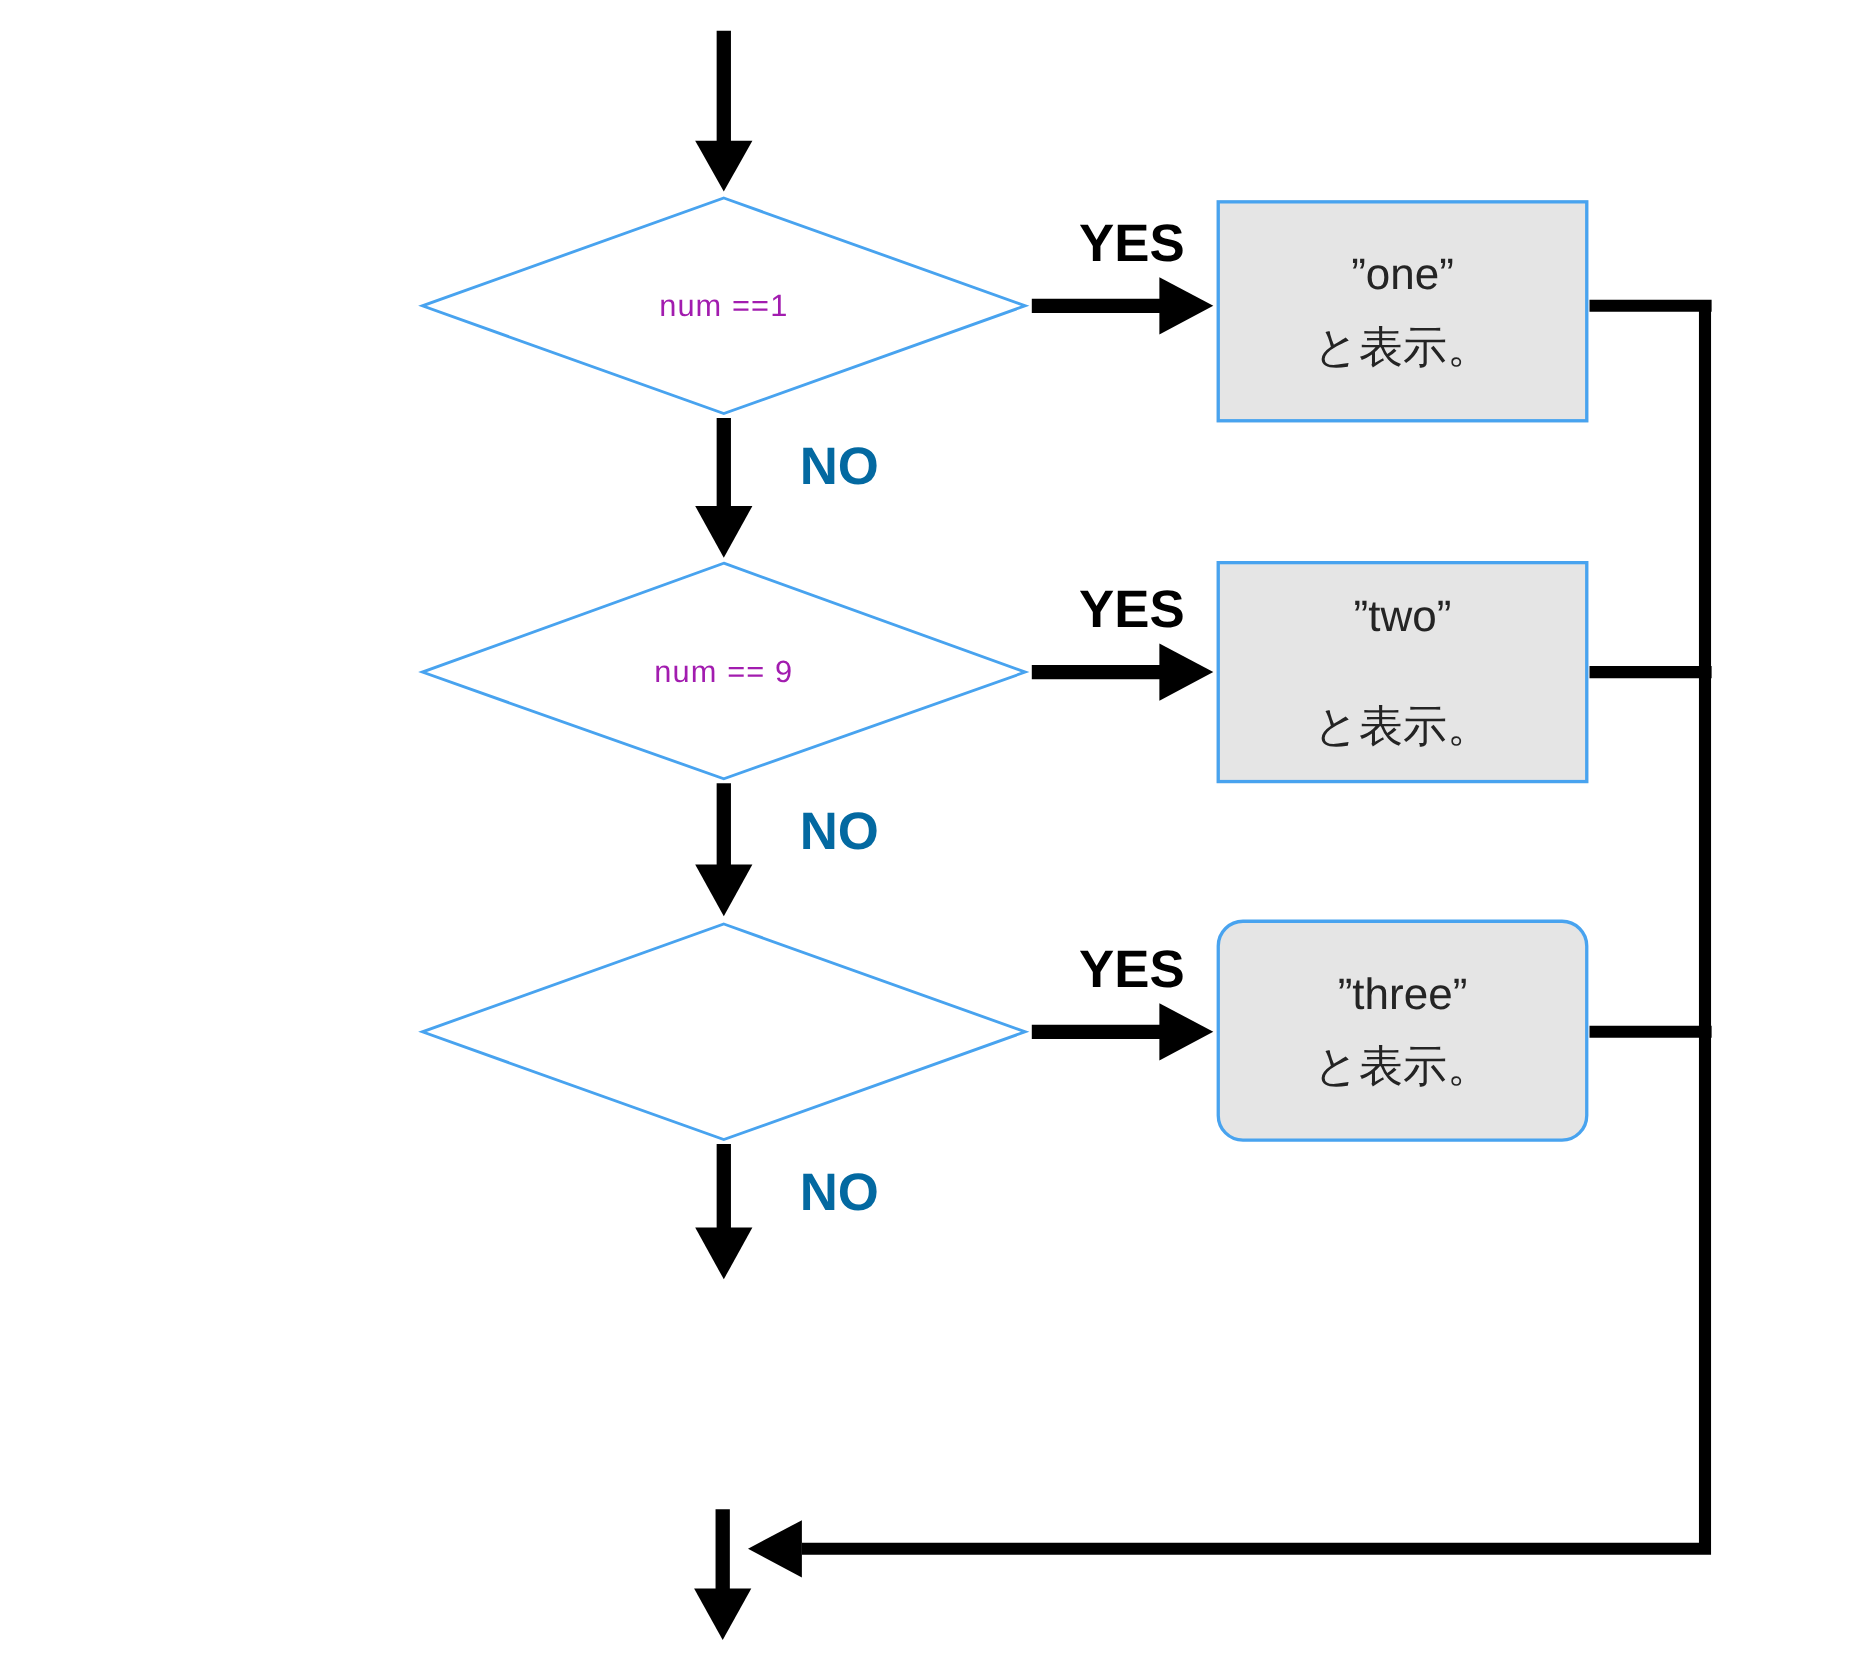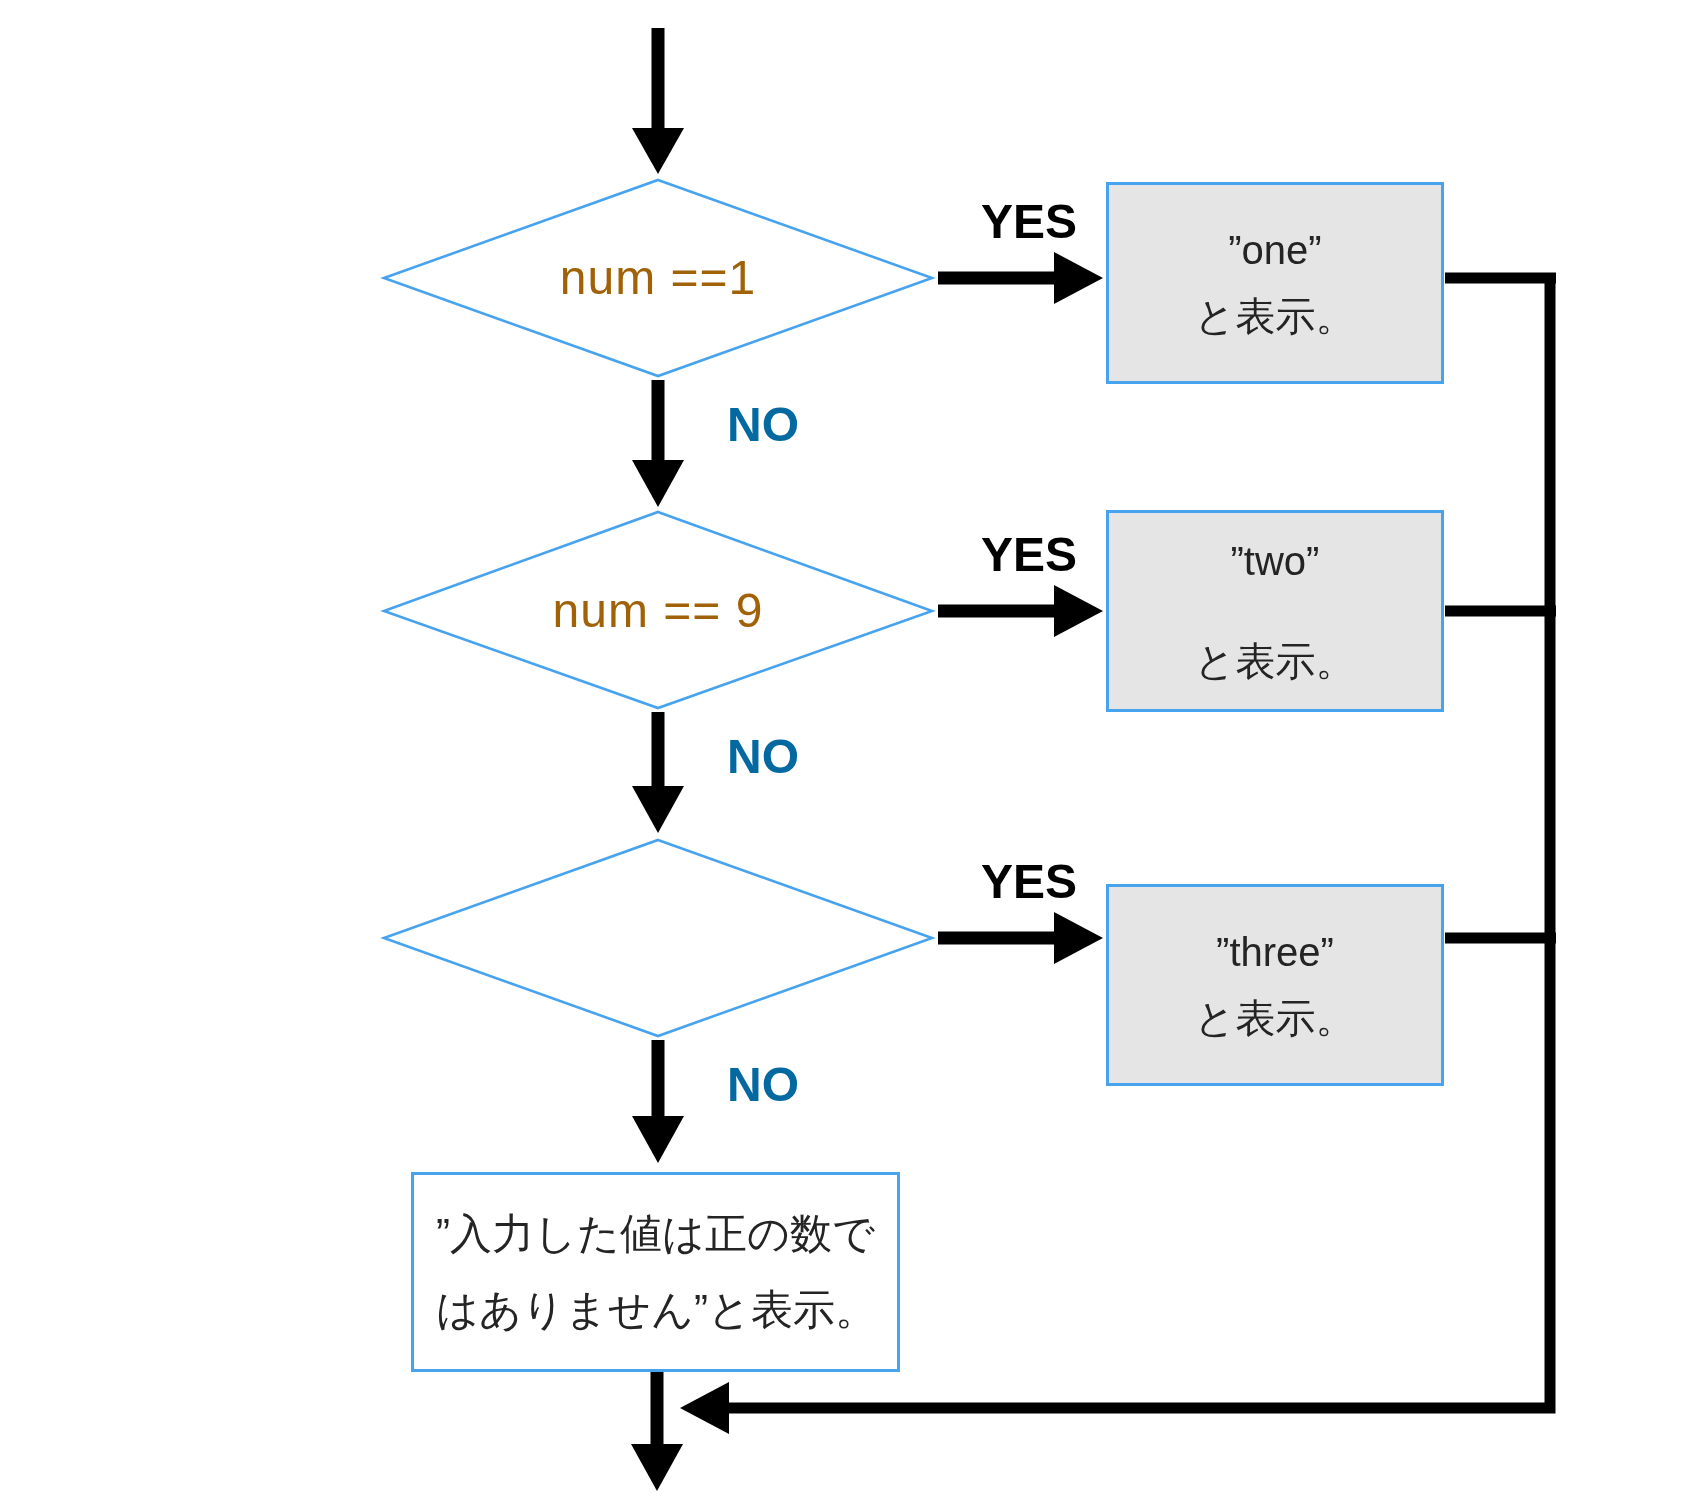--- a/index.html
+++ b/index.html
@@ -11,21 +11,21 @@
     overflow:hidden;
   }
   svg.flow-layer{position:absolute;left:0;top:0;width:1686px;height:1508px;}
   .blue-shape{fill:#ffffff;stroke:#48a3ef;stroke-width:2.6px;}
   .black-line{stroke:#000000;fill:none;}
   .black-fill{fill:#000000;stroke:none;}
 
   .txt{position:absolute;color:#1e1e1e;}
   .cond-label{
     left:458px;width:400px;height:54px;line-height:54px;
-    text-align:center;font-size:48px;letter-spacing:1px;color:#a16207;
+    text-align:center;font-size:28px;letter-spacing:1px;color:#a21caf;
   }
   .yes-label{
     left:917px;width:160px;height:52px;line-height:52px;
     text-align:right;font-size:48px;font-weight:bold;color:#000;
   }
   .no-label{
     left:727px;width:120px;height:52px;line-height:52px;
     font-size:48px;font-weight:bold;color:#0369a1;
   }
   .result-box{
@@ -93,23 +93,19 @@
   <div class="txt cond-label" style="top:584px;">num == 9</div>
   <div class="txt yes-label" style="top:529px;">YES</div>
   <div class="txt no-label" style="top:731px;">NO</div>
   <div class="result-box" style="top:510px;gap:34px;">
     <div class="line">”two”</div>
     <div class="line">と表示。</div>
   </div>
 
   <div class="txt yes-label" style="top:856px;">YES</div>
   <div class="txt no-label" style="top:1059px;">NO</div>
-  <div class="result-box" style="top:884px;">
+  <div class="result-box" style="top:836px;border-radius:24px;">
     <div class="line">”three”</div>
     <div class="line">と表示。</div>
   </div>
 
-  <div class="else-box">
-    <div class="line">”入力した値は正の数で</div>
-    <div class="line">はありません”と表示。</div>
-  </div>
 
 </div>
 
 </body></html>

